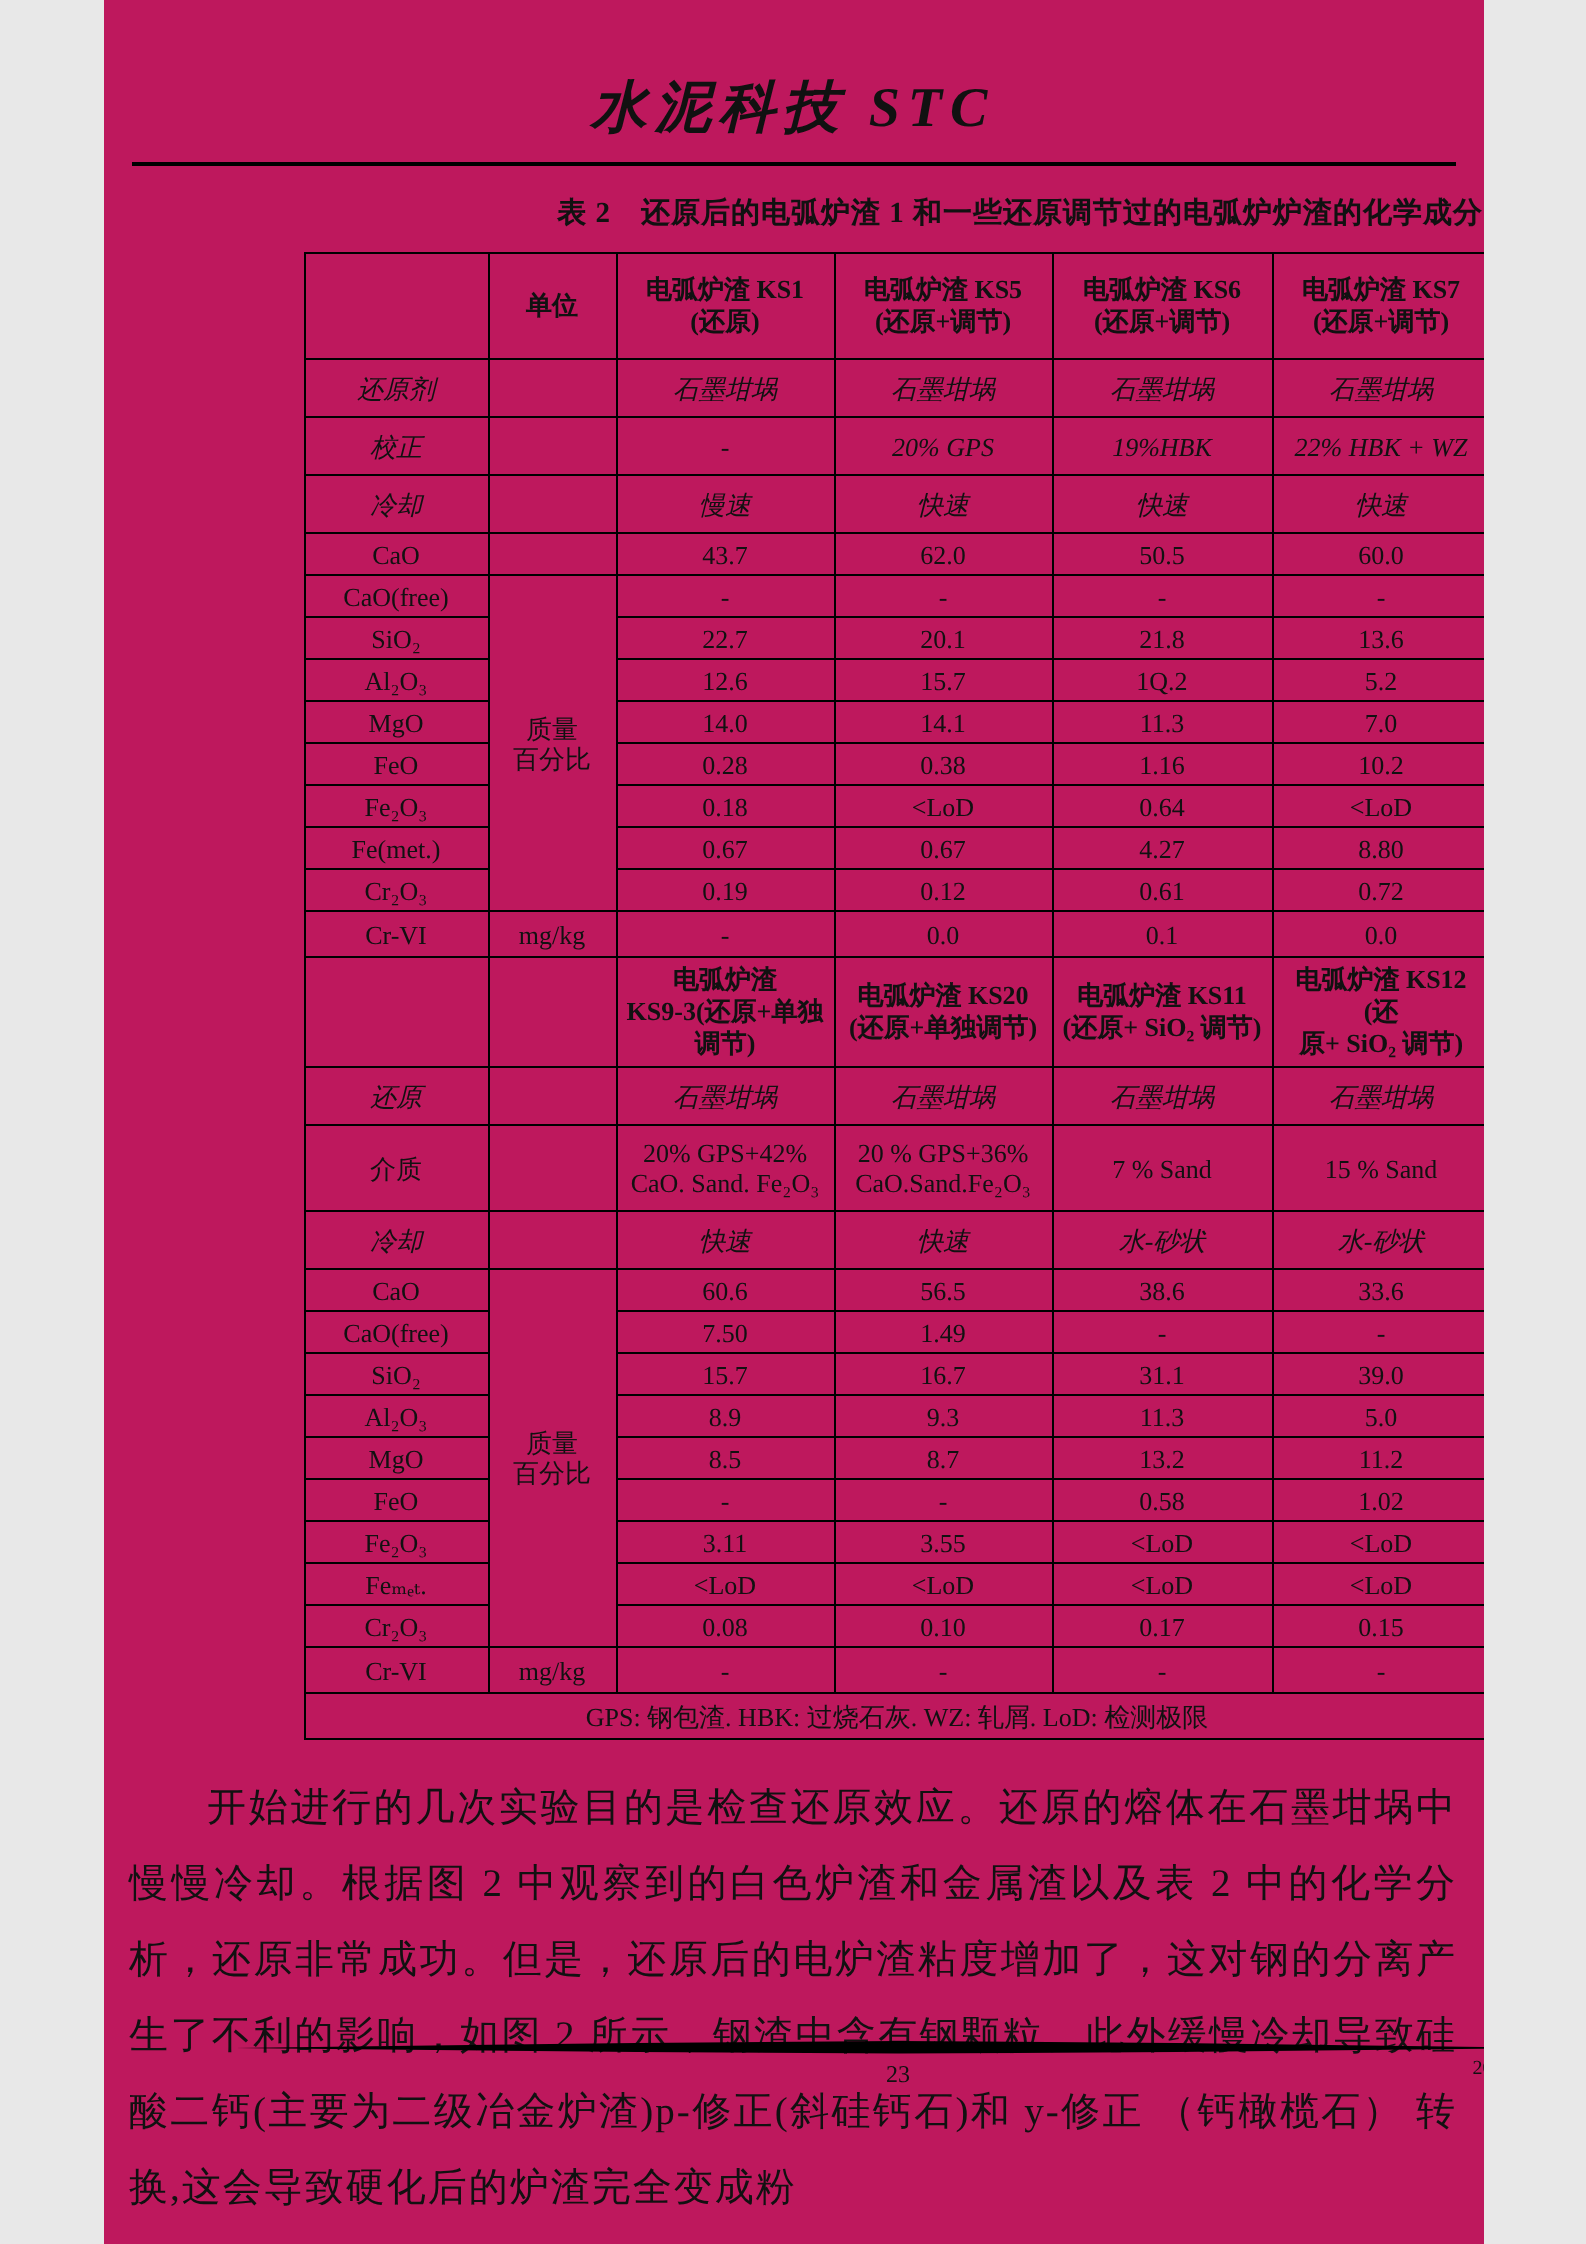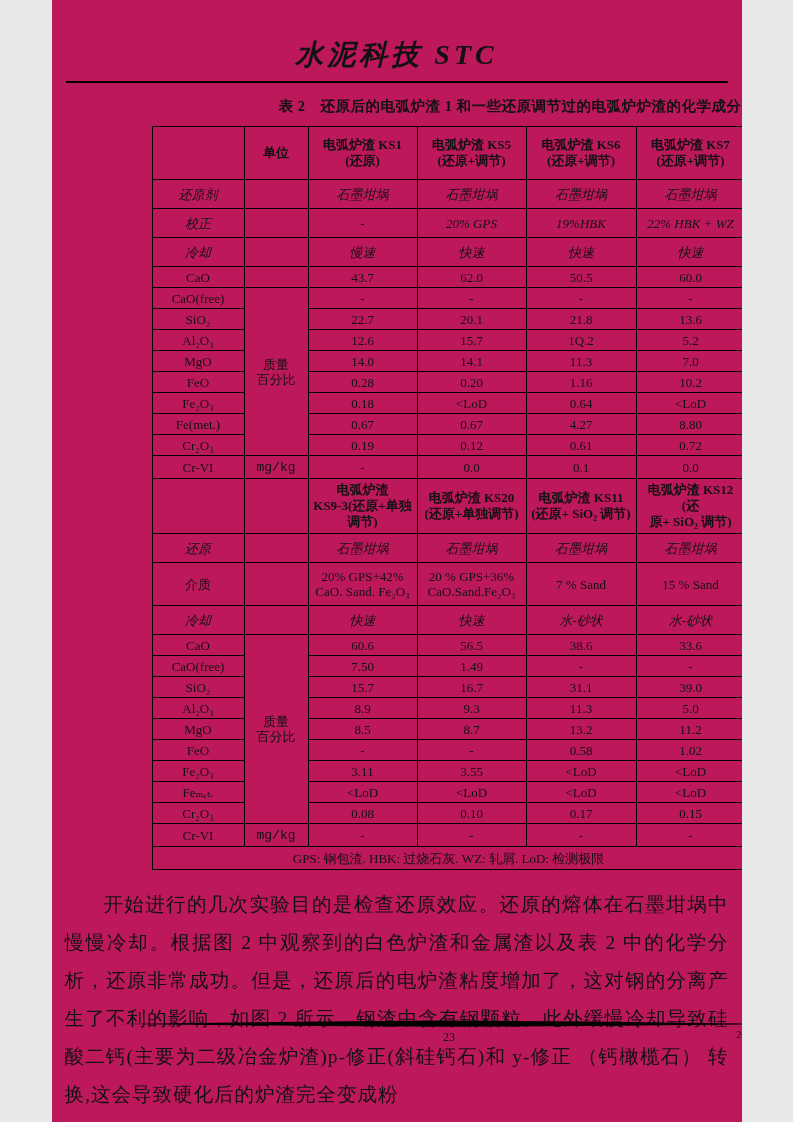--- a/index.html
+++ b/index.html
@@ -54,21 +54,21 @@
   tr.r-hdr1 td{height:50px;line-height:16px;}
   tr.r-hdr2 td{height:52px;line-height:16px;}
   tr.r-process td{height:26px;font-style:italic;}
   tr.r-media td{height:40px;}
   tr.r-comp td{height:18px;}
   tr.r-crvi td{height:20px;text-align:center;}
   tr.r-note td{height:20px;}
   td.b{font-weight:bold;}
   td.unit-merged{text-align:left;padding-left:2px;}
   td.unit-top{vertical-align:top;padding-top:20px;}
-  td.unit-left{text-align:left;padding-left:2px;font-family:Liberation Mono, monospace;}
+  td.unit-left{text-align:left;padding-left:2px;}
   td.note{text-align:left;padding-left:3px;}
   .body-paragraph{
     width:664px;
     margin:16px auto 0 auto;
     font-size:19.5px;
     line-height:38px;
     text-align:justify;
     text-indent:2em;
     letter-spacing:1px;
   }
@@ -188,21 +188,21 @@
         <tr class="r-comp">
           <td>MgO</td>
           <td>14.0</td>
           <td>14.1</td>
           <td>11.3</td>
           <td>7.0</td>
         </tr>
         <tr class="r-comp">
           <td>FeO</td>
           <td>0.28</td>
-          <td>0.20</td>
+          <td>0.38</td>
           <td>1.16</td>
           <td>10.2</td>
         </tr>
         <tr class="r-comp">
           <td>Fe₂O₃</td>
           <td>0.18</td>
           <td>&lt;LoD</td>
           <td>0.64</td>
           <td>&lt;LoD</td>
         </tr>

